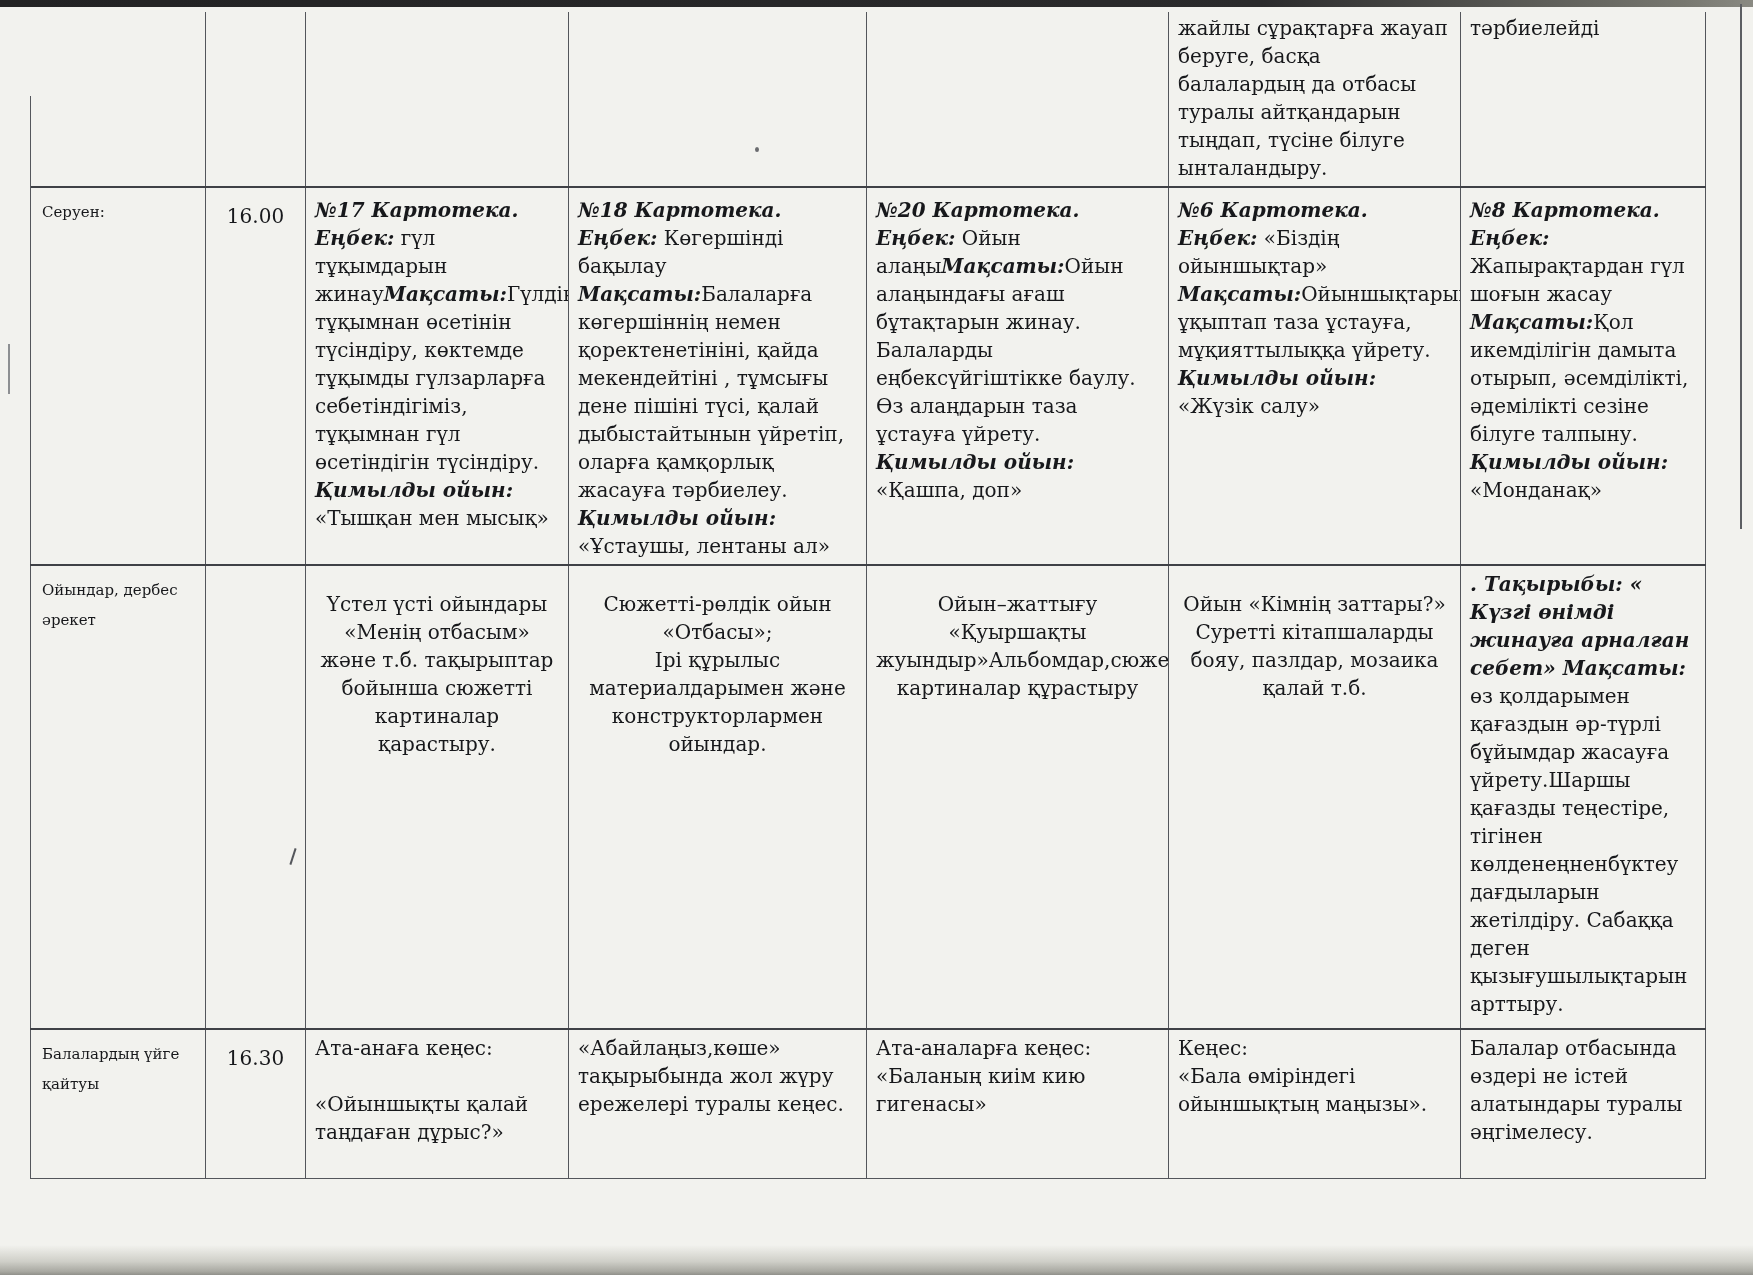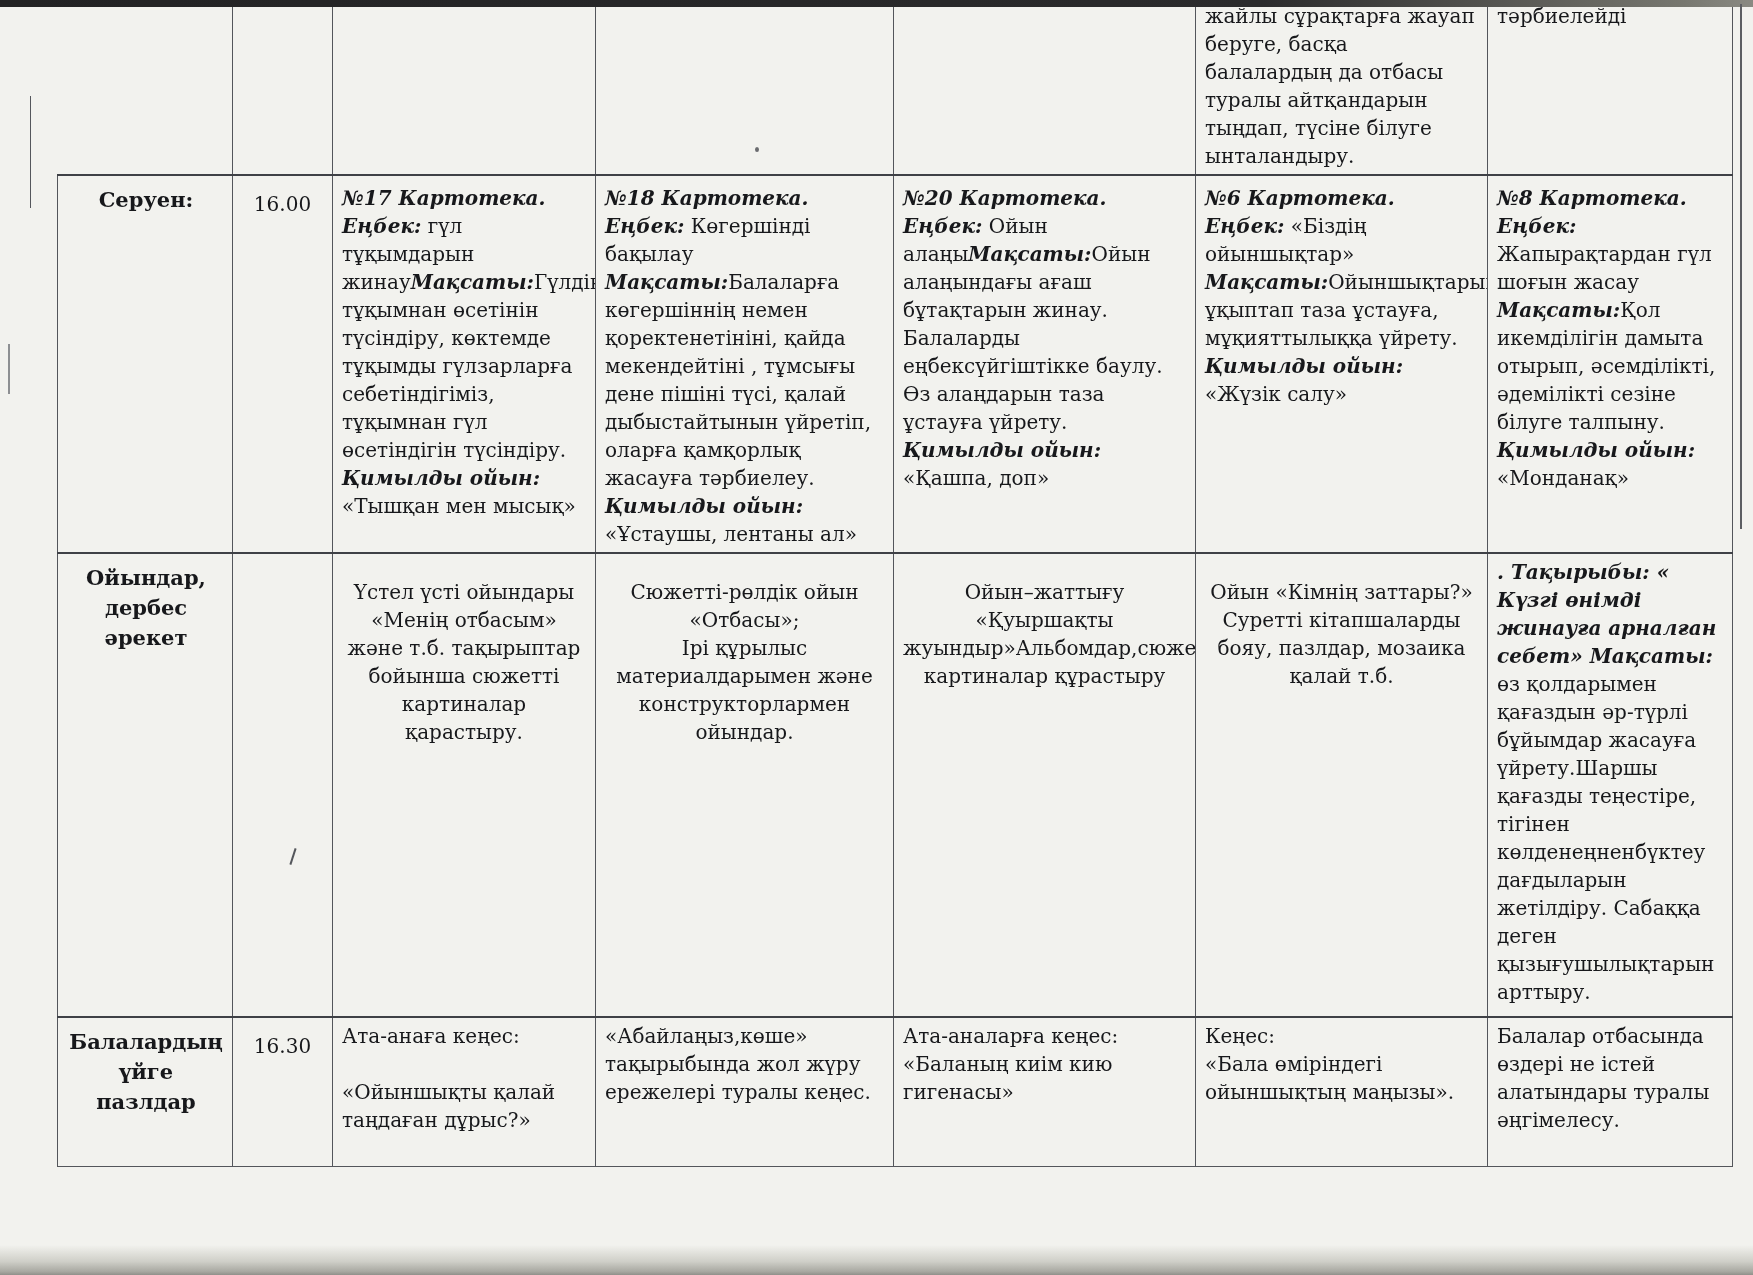--- a/index.html
+++ b/index.html
@@ -14,34 +14,34 @@
     background:linear-gradient(90deg,#232324 0%,#2b2b2c 72%,#77776f 96%,#8a8a82 100%);}
   .scan-bottom{position:absolute;bottom:0;left:0;width:100%;height:30px;
     background:linear-gradient(180deg,rgba(242,242,238,0) 0%,#cfcfc8 55%,#a9a9a2 88%,#90908a 100%);}
   .stray-v{position:absolute;left:1740px;top:4px;width:2px;height:525px;background:#5c5e62;}
   .partial-left{position:absolute;left:30px;top:96px;width:1px;height:112px;background:#55575c;}
   .speck-a{position:absolute;left:8px;top:344px;width:2px;height:50px;background:#73757a;opacity:.8;}
   .speck-b{position:absolute;left:292px;top:848px;width:2px;height:17px;background:#55575c;transform:rotate(18deg);}
   .speck-dot{position:absolute;left:755px;top:147px;width:4px;height:5px;border-radius:50%;background:#3c3e43;opacity:.75;}
 
   table.plan{
-    position:absolute;left:30px;top:0;width:1675px;
-    border-collapse:collapse;table-layout:fixed;margin-left:27px;
+    position:absolute;left:30px;top:12px;width:1675px;
+    border-collapse:collapse;table-layout:fixed;
   }
   .plan td{
     border:1px solid #54565b;
     vertical-align:top;
     padding:4px 9px 4px 9px;
     font-size:20px;line-height:28px;
     overflow:hidden;
   }
   .plan tr.r1 td{border-top:none;padding-top:2px;}
   .plan tr.r1 td.lbl{border-left:none;}
   .plan tr.r2 td,.plan tr.r3 td,.plan tr.r4 td{border-top-width:2px;border-top-color:#3f4146;}
-  .plan td.lbl{font-weight:bold;font-size:21px;padding-top:9px;padding-left:11px;line-height:30px;text-align:center;}
+  .plan td.lbl{font-weight:normal;font-size:15px;padding-top:9px;padding-left:11px;line-height:30px;}
   .plan td.time{text-align:center;padding-top:14px;}
   .plan td.ctr{text-align:center;padding-top:24px;}
   .plan tr.r2 td.body{padding-top:8px;}
   .plan b{font-weight:bold;font-style:italic;}
 </style>
 </head>
 <body>
 
 <div class="page">
 
@@ -77,21 +77,21 @@
       <tr class="r3" style="height:464px">
         <td class="lbl">Ойындар, дербес әрекет</td>
         <td class="time"></td>
         <td class="ctr">Үстел үсті ойындары «Менің отбасым» және т.б. тақырыптар бойынша сюжетті картиналар қарастыру.</td>
         <td class="ctr">Сюжетті-рөлдік ойын «Отбасы»;<br>Ірі құрылыс материалдарымен және конструкторлармен ойындар.</td>
         <td class="ctr">Ойын–жаттығу «Қуыршақты жуындыр»Альбомдар,сюжетті картиналар құрастыру</td>
         <td class="ctr">Ойын «Кімнің заттары?» Суретті кітапшаларды бояу, пазлдар, мозаика қалай т.б.</td>
         <td class="body"><b>. Тақырыбы: « Күзгі өнімді жинауға арналған себет» Мақсаты:</b> өз қолдарымен қағаздын әр-түрлі бұйымдар жасауға үйрету.Шаршы қағазды теңестіре, тігінен көлденеңненбүктеу дағдыларын жетілдіру. Сабаққа деген қызығушылықтарын арттыру.</td>
       </tr>
       <tr class="r4" style="height:149px">
-        <td class="lbl">Балалардың үйге пазлдар</td>
+        <td class="lbl">Балалардың үйге қайтуы</td>
         <td class="time">16.30</td>
         <td class="body">Ата-анаға кеңес:<br><br>«Ойыншықты қалай таңдаған дұрыс?»</td>
         <td class="body">«Абайлаңыз,көше» тақырыбында жол жүру ережелері туралы кеңес.</td>
         <td class="body">Ата-аналарға кеңес:<br>«Баланың киім кию гигенасы»</td>
         <td class="body">Кеңес:<br>«Бала өміріндегі ойыншықтың маңызы».</td>
         <td class="body">Балалар отбасында өздері не істей алатындары туралы әңгімелесу.</td>
       </tr>
     </tbody>
   </table>
 

